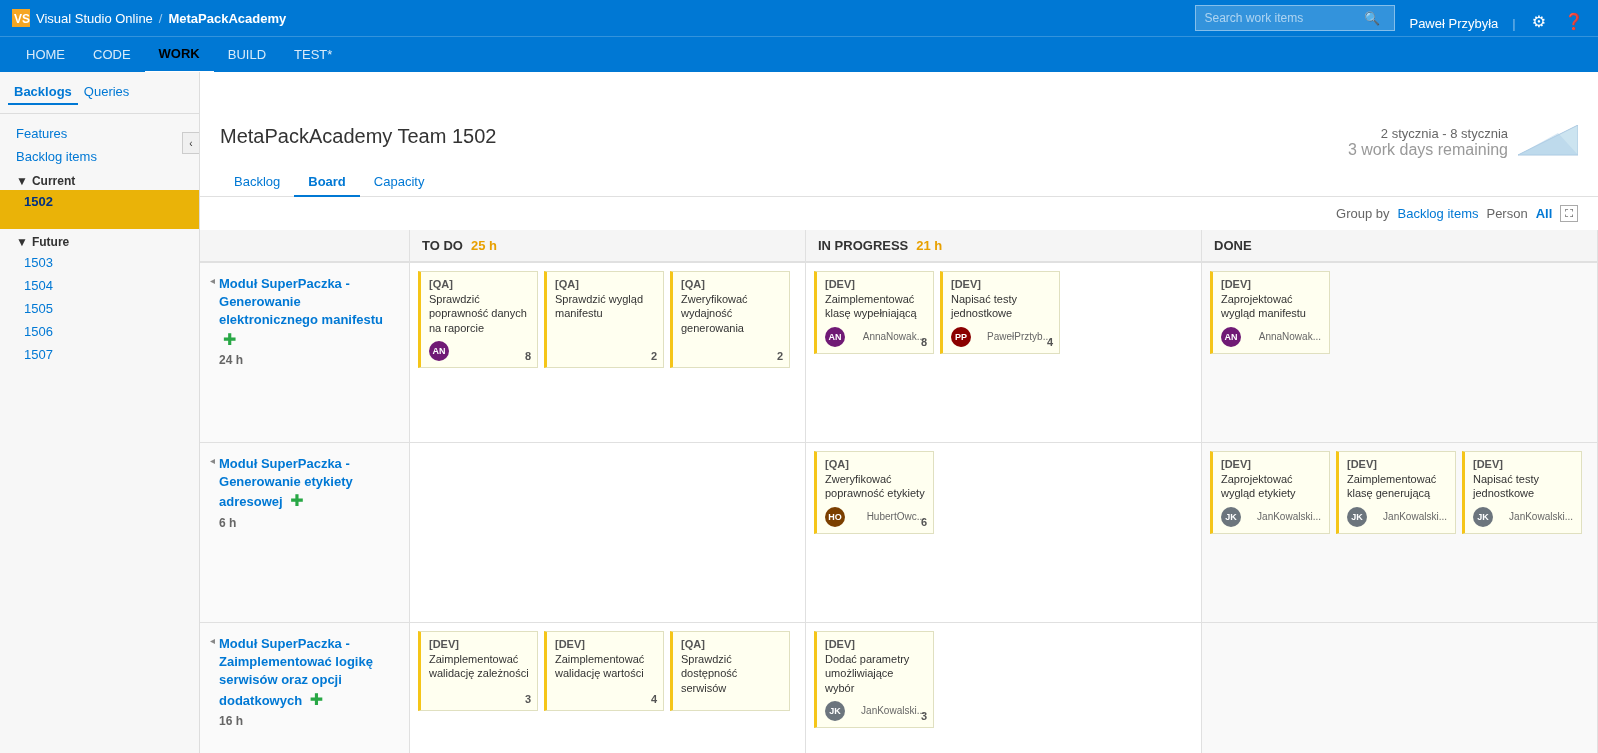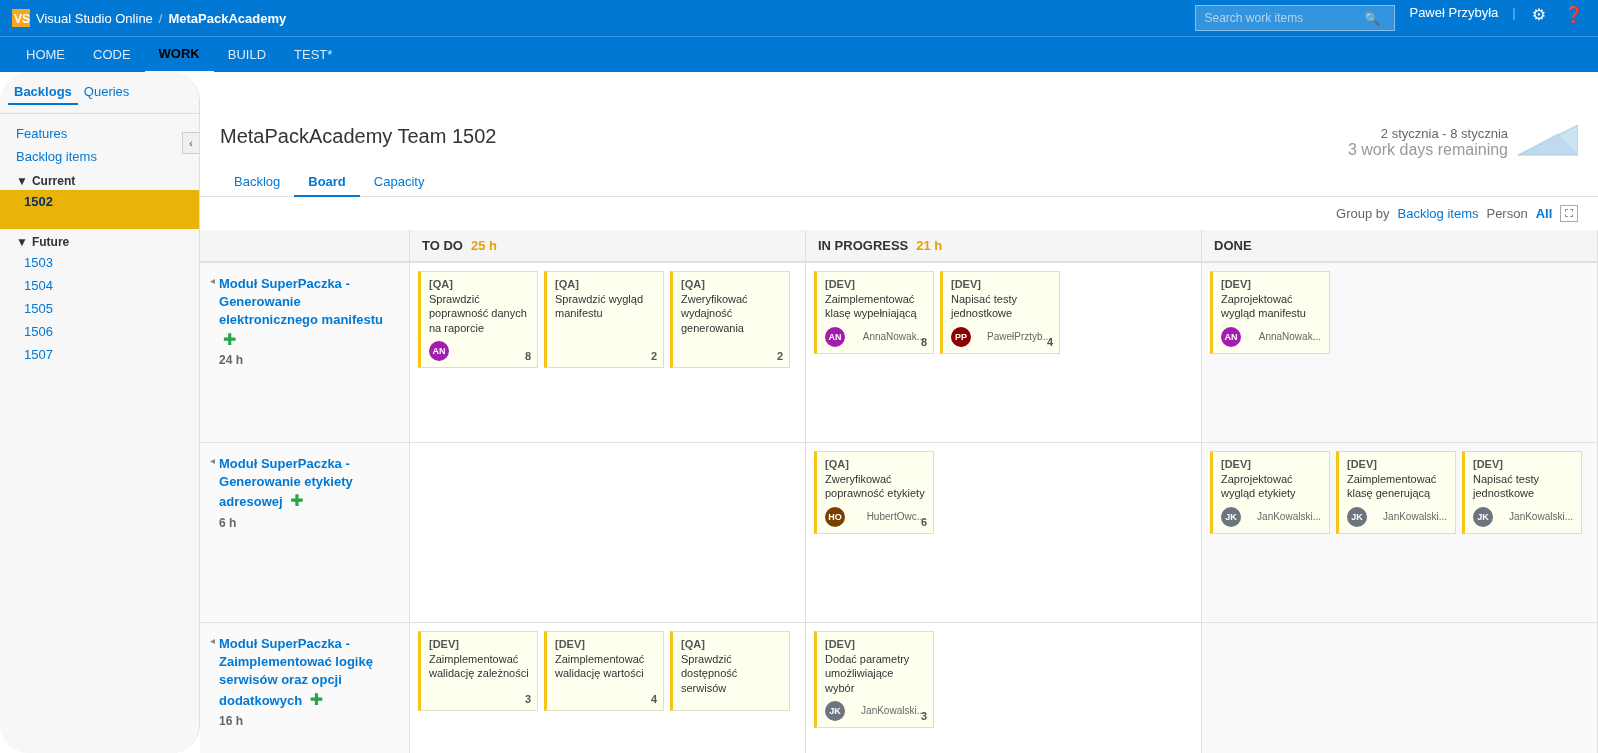--- a/index.html
+++ b/index.html
@@ -17,21 +17,21 @@
     .top-bar-logo {
       display: flex;
       align-items: center;
       font-size: 13px;
       font-weight: 400;
       gap: 6px;
     }
     .top-bar-right {
       margin-left: auto;
       display: flex;
-      align-items: flex-start;
+      align-items: flex-end;
       gap: 14px;
       font-size: 13px;
     }
     .top-bar-right .icon-btn {
       background: none; border: none; color: #fff; cursor: pointer; font-size: 16px; padding: 0 2px;
     }
     .search-box {
       display: flex;
       align-items: center;
       background: rgba(255,255,255,0.2);
@@ -335,21 +335,21 @@
       border-radius: 50%;
       background: #888;
       display: flex;
       align-items: center;
       justify-content: center;
       font-size: 9px;
       color: #fff;
       font-weight: 600;
       flex-shrink: 0;
     }
-    .card-avatar.avatar-an { background: #a21caf; }
+    .card-avatar.avatar-an { background: #701a75; }
     .card-avatar.avatar-pp { background: #8B0000; }
     .card-avatar.avatar-ho { background: #7B3F00; }
     .card-avatar.avatar-jk { background: #6c757d; }
     .card-num {
       position: absolute;
       bottom: 5px;
       right: 6px;
       font-size: 11px;
       font-weight: 600;
       color: #555;
@@ -384,21 +384,21 @@
 <div class="nav-bar">
   <a href="#">HOME</a>
   <a href="#">CODE</a>
   <a href="#" class="active">WORK</a>
   <a href="#">BUILD</a>
   <a href="#">TEST*</a>
 </div>
 
 <div class="main-layout">
 
-  <div class="sidebar" style="position:relative;border-radius:29px;">
+  <div class="sidebar" style="position:relative;">
     <div class="sidebar-tabs">
       <a href="#" class="active">Backlogs</a>
       <a href="#">Queries</a>
     </div>
     <div style="position:absolute;right:-1px;top:60px;background:#f0f0f0;border:1px solid #ccc;width:18px;height:22px;cursor:pointer;display:flex;align-items:center;justify-content:center;font-size:10px;z-index:10;">‹</div>
 
     <a href="#" class="sidebar-link">Features</a>
     <a href="#" class="sidebar-link">Backlog items</a>
 
     <div class="sidebar-section">

